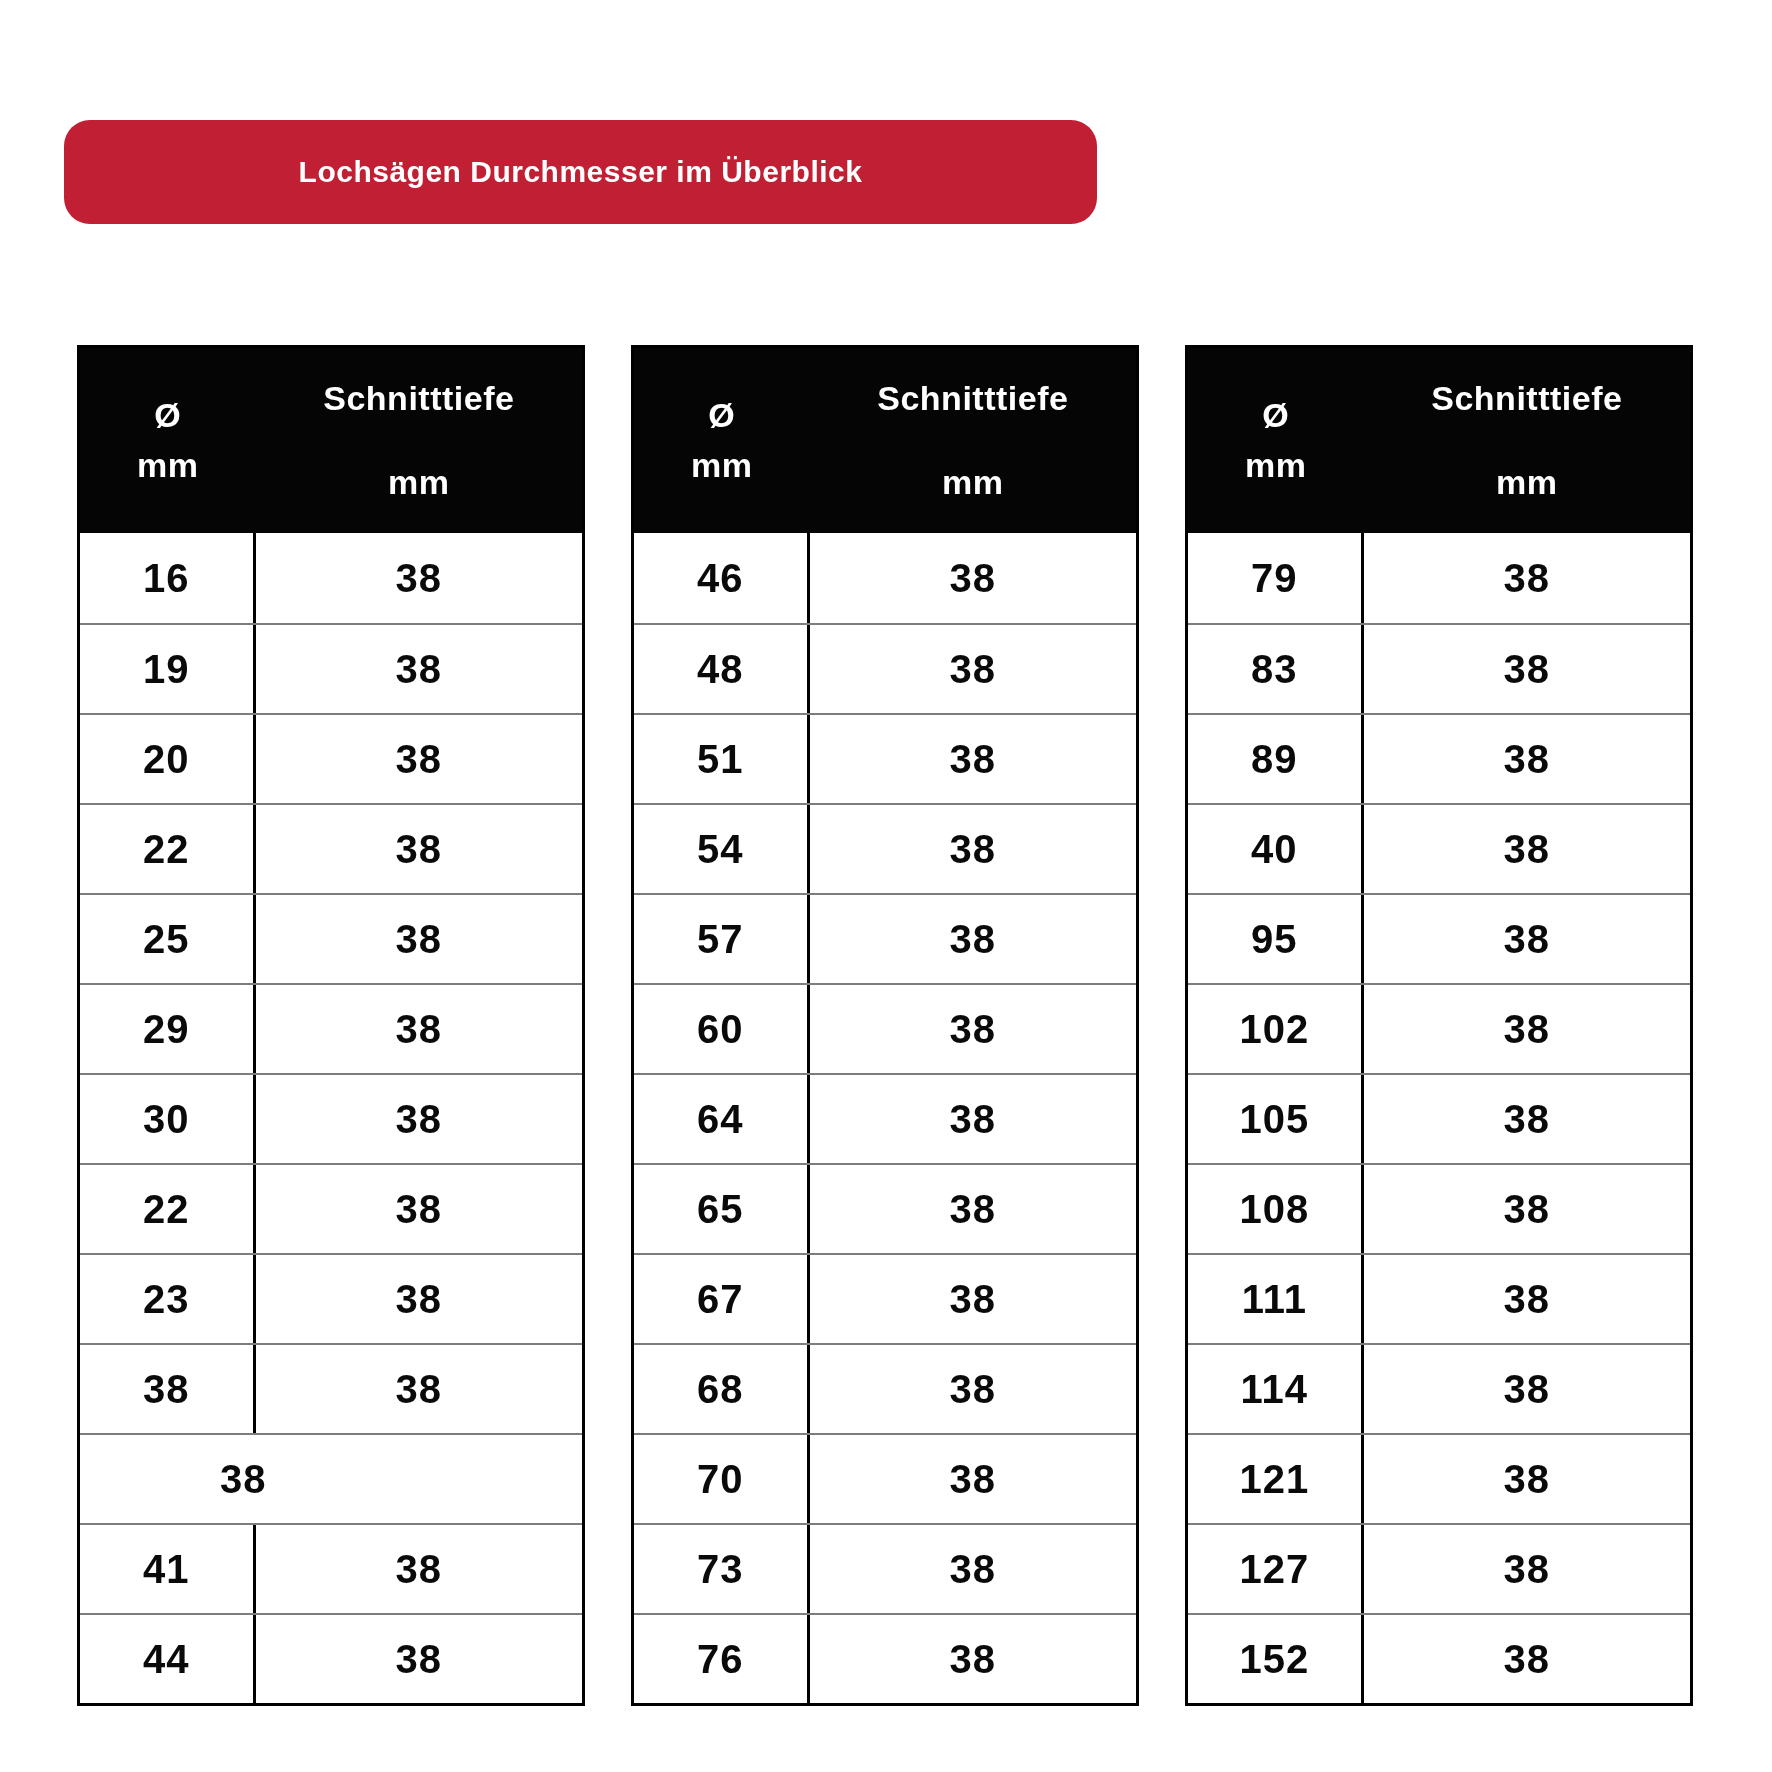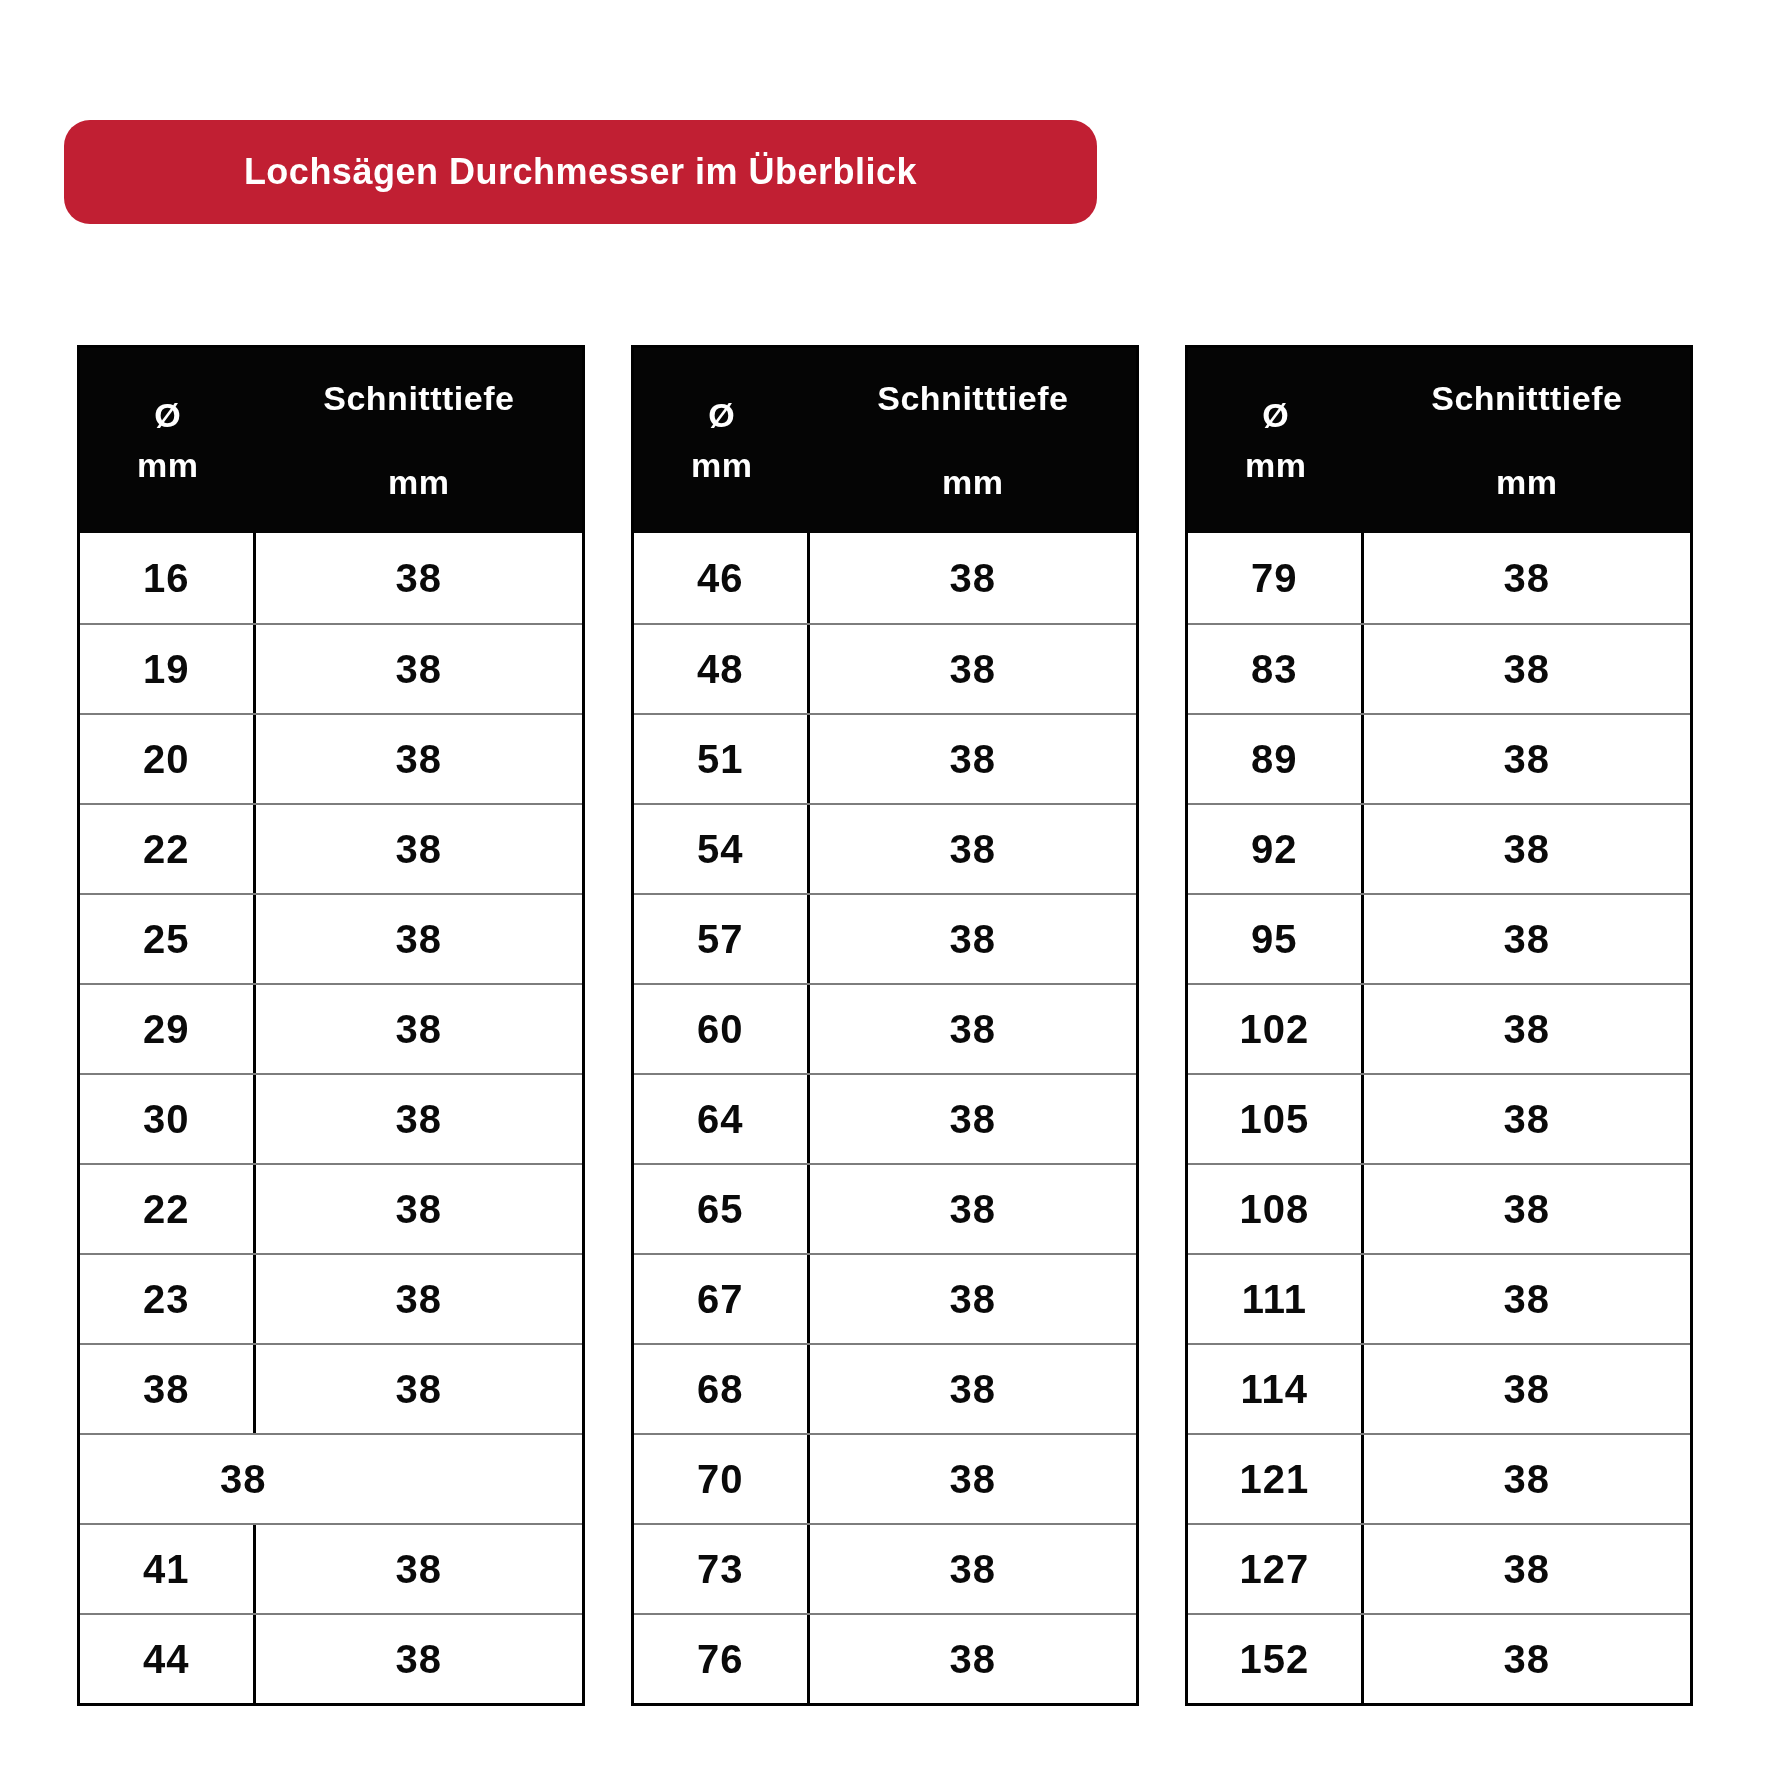--- a/index.html
+++ b/index.html
@@ -11,21 +11,21 @@
   *{margin:0;padding:0;box-sizing:border-box;}
   html,body{width:1772px;height:1772px;background:#ffffff;
     font-family:"Liberation Sans", sans-serif;position:relative;overflow:hidden;}
 
   .banner{
     position:absolute;left:64px;top:120px;width:1033px;height:104px;
     background:var(--red);border-radius:26px;
     display:flex;align-items:center;justify-content:center;
   }
   .banner .title{
-    color:#ffffff;font-size:36px;font-weight:700;letter-spacing:.5px;white-space:nowrap;
+    color:#ffffff;font-size:30px;font-weight:700;letter-spacing:.5px;white-space:nowrap;
   }
 
   .tables{
     position:absolute;left:77px;top:345px;display:flex;gap:46px;
   }
   .ls-table{
     width:508px;border:3px solid var(--border);background:#fff;
   }
   .ls-header{
     height:185px;background:var(--header-bg);color:#fff;display:flex;
@@ -208,21 +208,21 @@
         </div>
         <div class="ls-row">
           <div class="cell cell1">83</div>
           <div class="cell cell2">38</div>
         </div>
         <div class="ls-row">
           <div class="cell cell1">89</div>
           <div class="cell cell2">38</div>
         </div>
         <div class="ls-row">
-          <div class="cell cell1">92</div>
+          <div class="cell cell1">40</div>
           <div class="cell cell2">38</div>
         </div>
         <div class="ls-row">
           <div class="cell cell1">95</div>
           <div class="cell cell2">38</div>
         </div>
         <div class="ls-row">
           <div class="cell cell1">102</div>
           <div class="cell cell2">38</div>
         </div>

